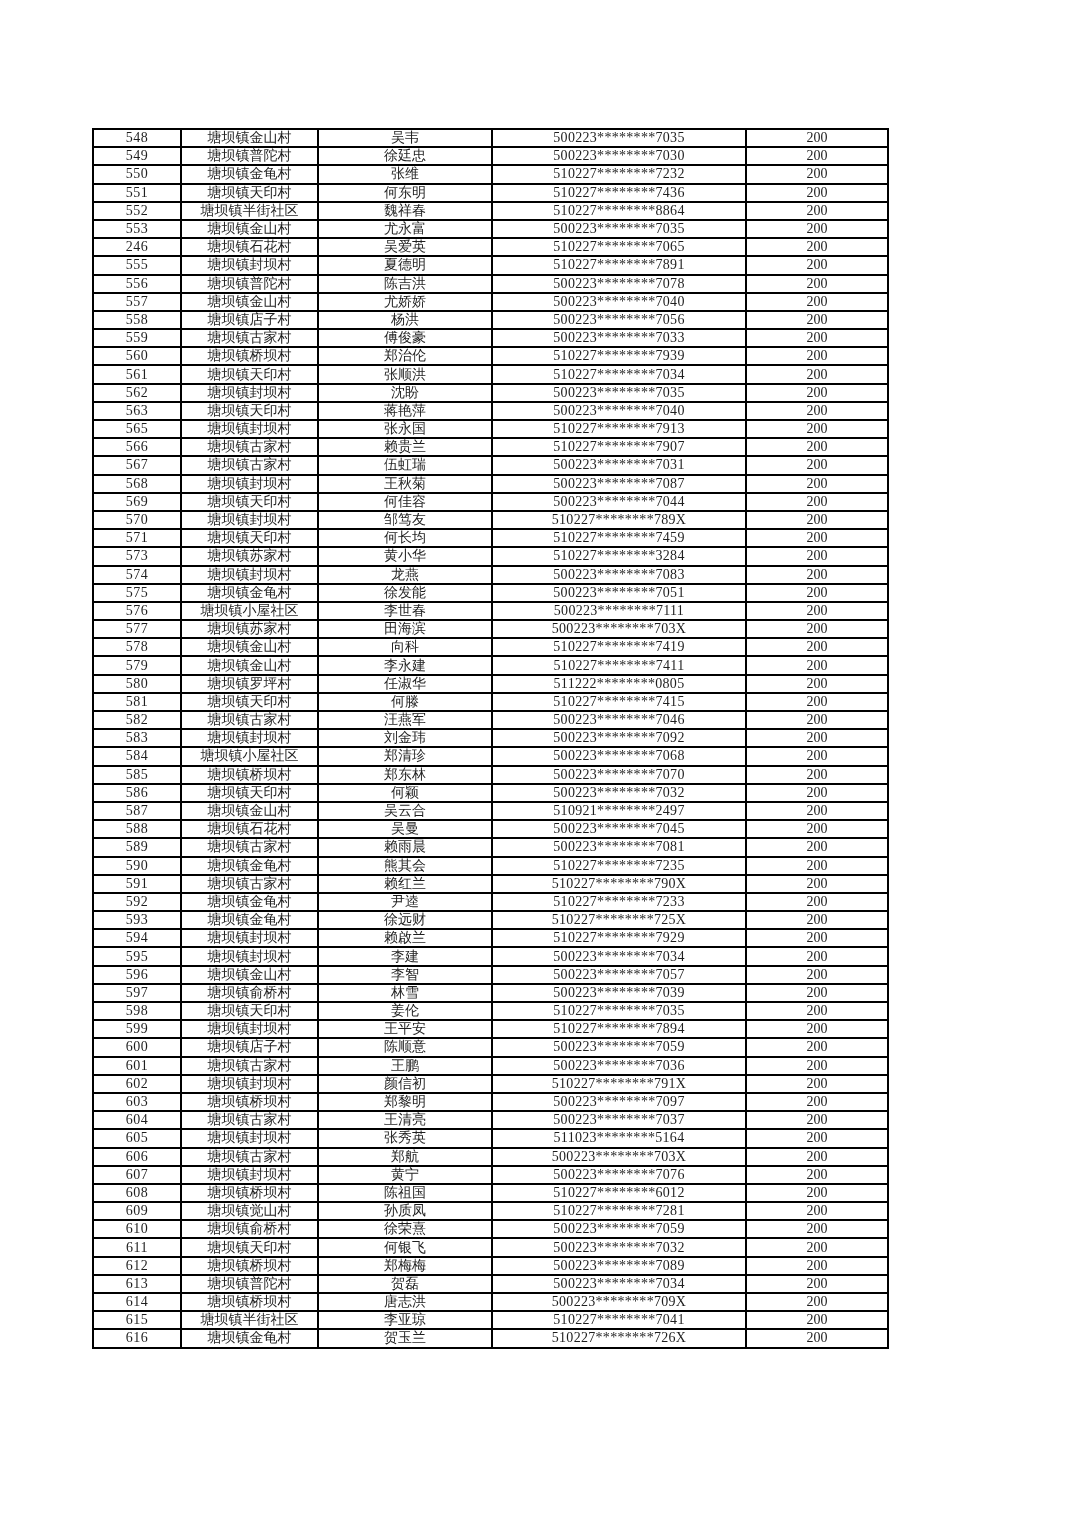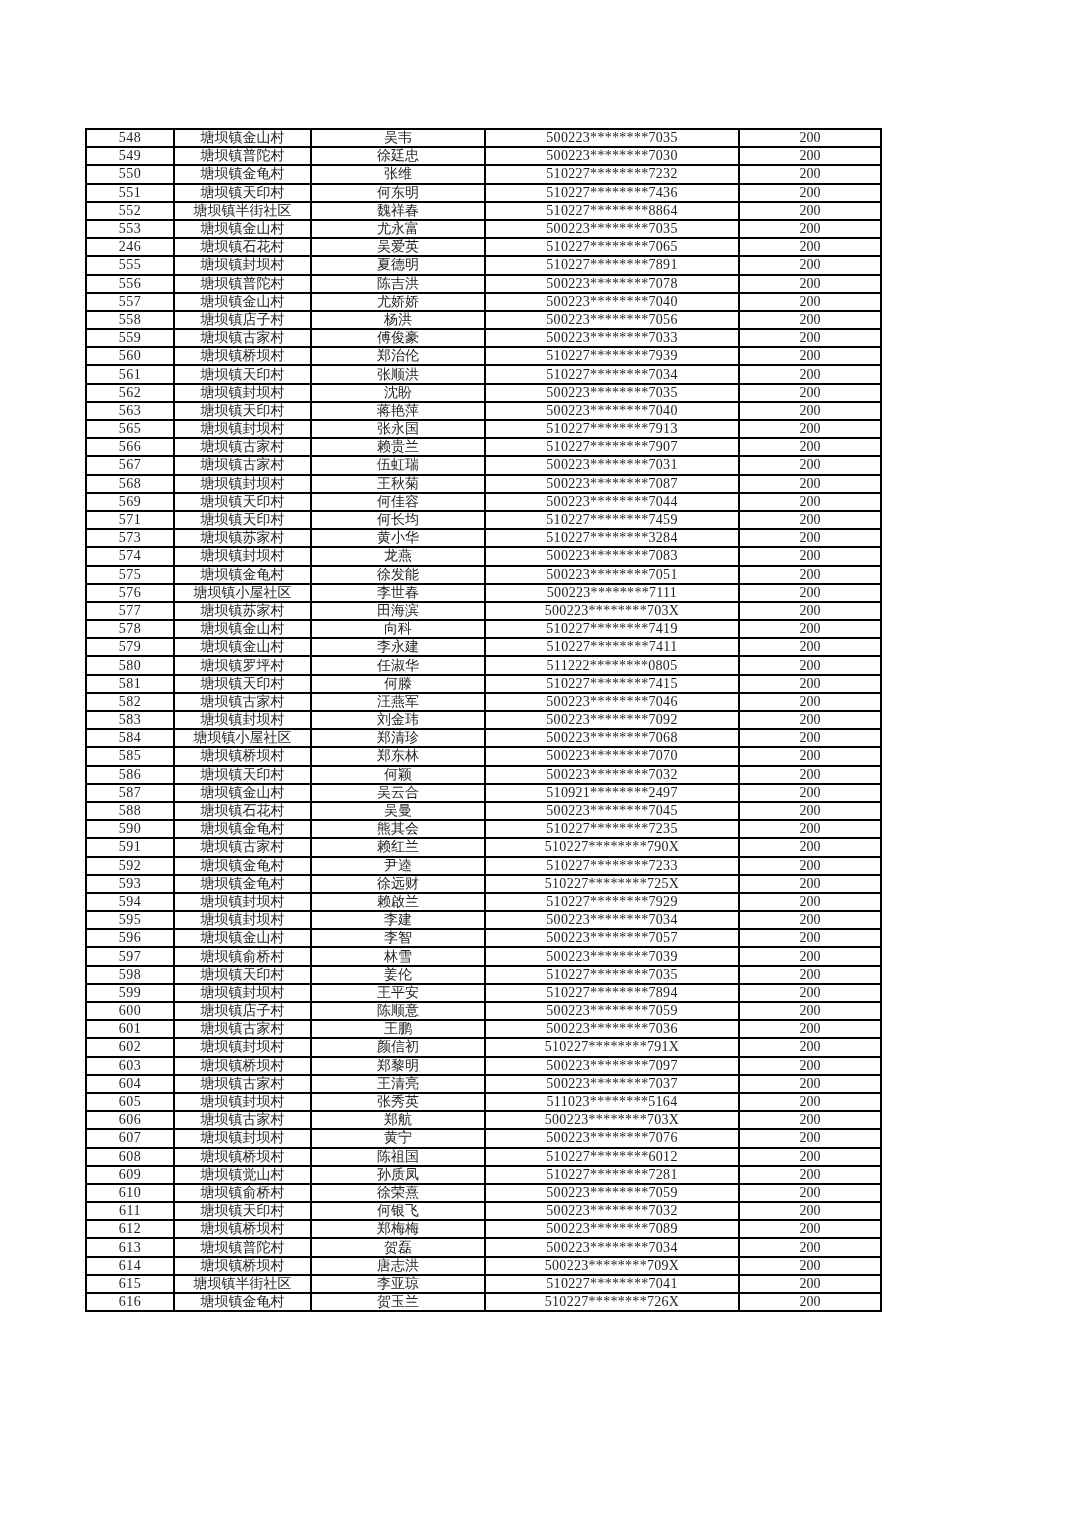--- a/index.html
+++ b/index.html
@@ -2,21 +2,21 @@
 <html><head>
 <meta charset="utf-8">
 <style>
   html,body{margin:0;padding:0;}
   body{
     width:1074px;height:1520px;background:#ffffff;position:relative;
     font-family:"Liberation Serif","DejaVu Serif",serif;
   }
   .sheet{position:absolute;left:0;top:0;width:1074px;height:1520px;background:#ffffff;}
   table.roster{
-    position:absolute;left:85px;top:128px;
+    position:absolute;left:92px;top:128px;
     border-collapse:collapse;table-layout:fixed;
     border:2px solid #84cc16;
   }
   table.roster td{
     border:2px solid #000;
     height:16.2px;
     padding:0 2px;
     text-align:center;
     vertical-align:middle;
     font-size:14px;
@@ -183,20 +183,27 @@
           <td class="col-amount">200</td>
         </tr>
         <tr>
           <td class="col-seq">569</td>
           <td class="col-village">塘坝镇天印村</td>
           <td class="col-name">何佳容</td>
           <td class="col-id">500223********7044</td>
           <td class="col-amount">200</td>
         </tr>
         <tr>
+          <td class="col-seq">570</td>
+          <td class="col-village">塘坝镇封坝村</td>
+          <td class="col-name">邹笃友</td>
+          <td class="col-id">510227********789X</td>
+          <td class="col-amount">200</td>
+        </tr>
+        <tr>
           <td class="col-seq">571</td>
           <td class="col-village">塘坝镇天印村</td>
           <td class="col-name">何长均</td>
           <td class="col-id">510227********7459</td>
           <td class="col-amount">200</td>
         </tr>
         <tr>
           <td class="col-seq">573</td>
           <td class="col-village">塘坝镇苏家村</td>
           <td class="col-name">黄小华</td>
@@ -299,20 +306,27 @@
           <td class="col-village">塘坝镇金山村</td>
           <td class="col-name">吴云合</td>
           <td class="col-id">510921********2497</td>
           <td class="col-amount">200</td>
         </tr>
         <tr>
           <td class="col-seq">588</td>
           <td class="col-village">塘坝镇石花村</td>
           <td class="col-name">吴曼</td>
           <td class="col-id">500223********7045</td>
+          <td class="col-amount">200</td>
+        </tr>
+        <tr>
+          <td class="col-seq">589</td>
+          <td class="col-village">塘坝镇古家村</td>
+          <td class="col-name">赖雨晨</td>
+          <td class="col-id">500223********7081</td>
           <td class="col-amount">200</td>
         </tr>
         <tr>
           <td class="col-seq">590</td>
           <td class="col-village">塘坝镇金龟村</td>
           <td class="col-name">熊其会</td>
           <td class="col-id">510227********7235</td>
           <td class="col-amount">200</td>
         </tr>
         <tr>

